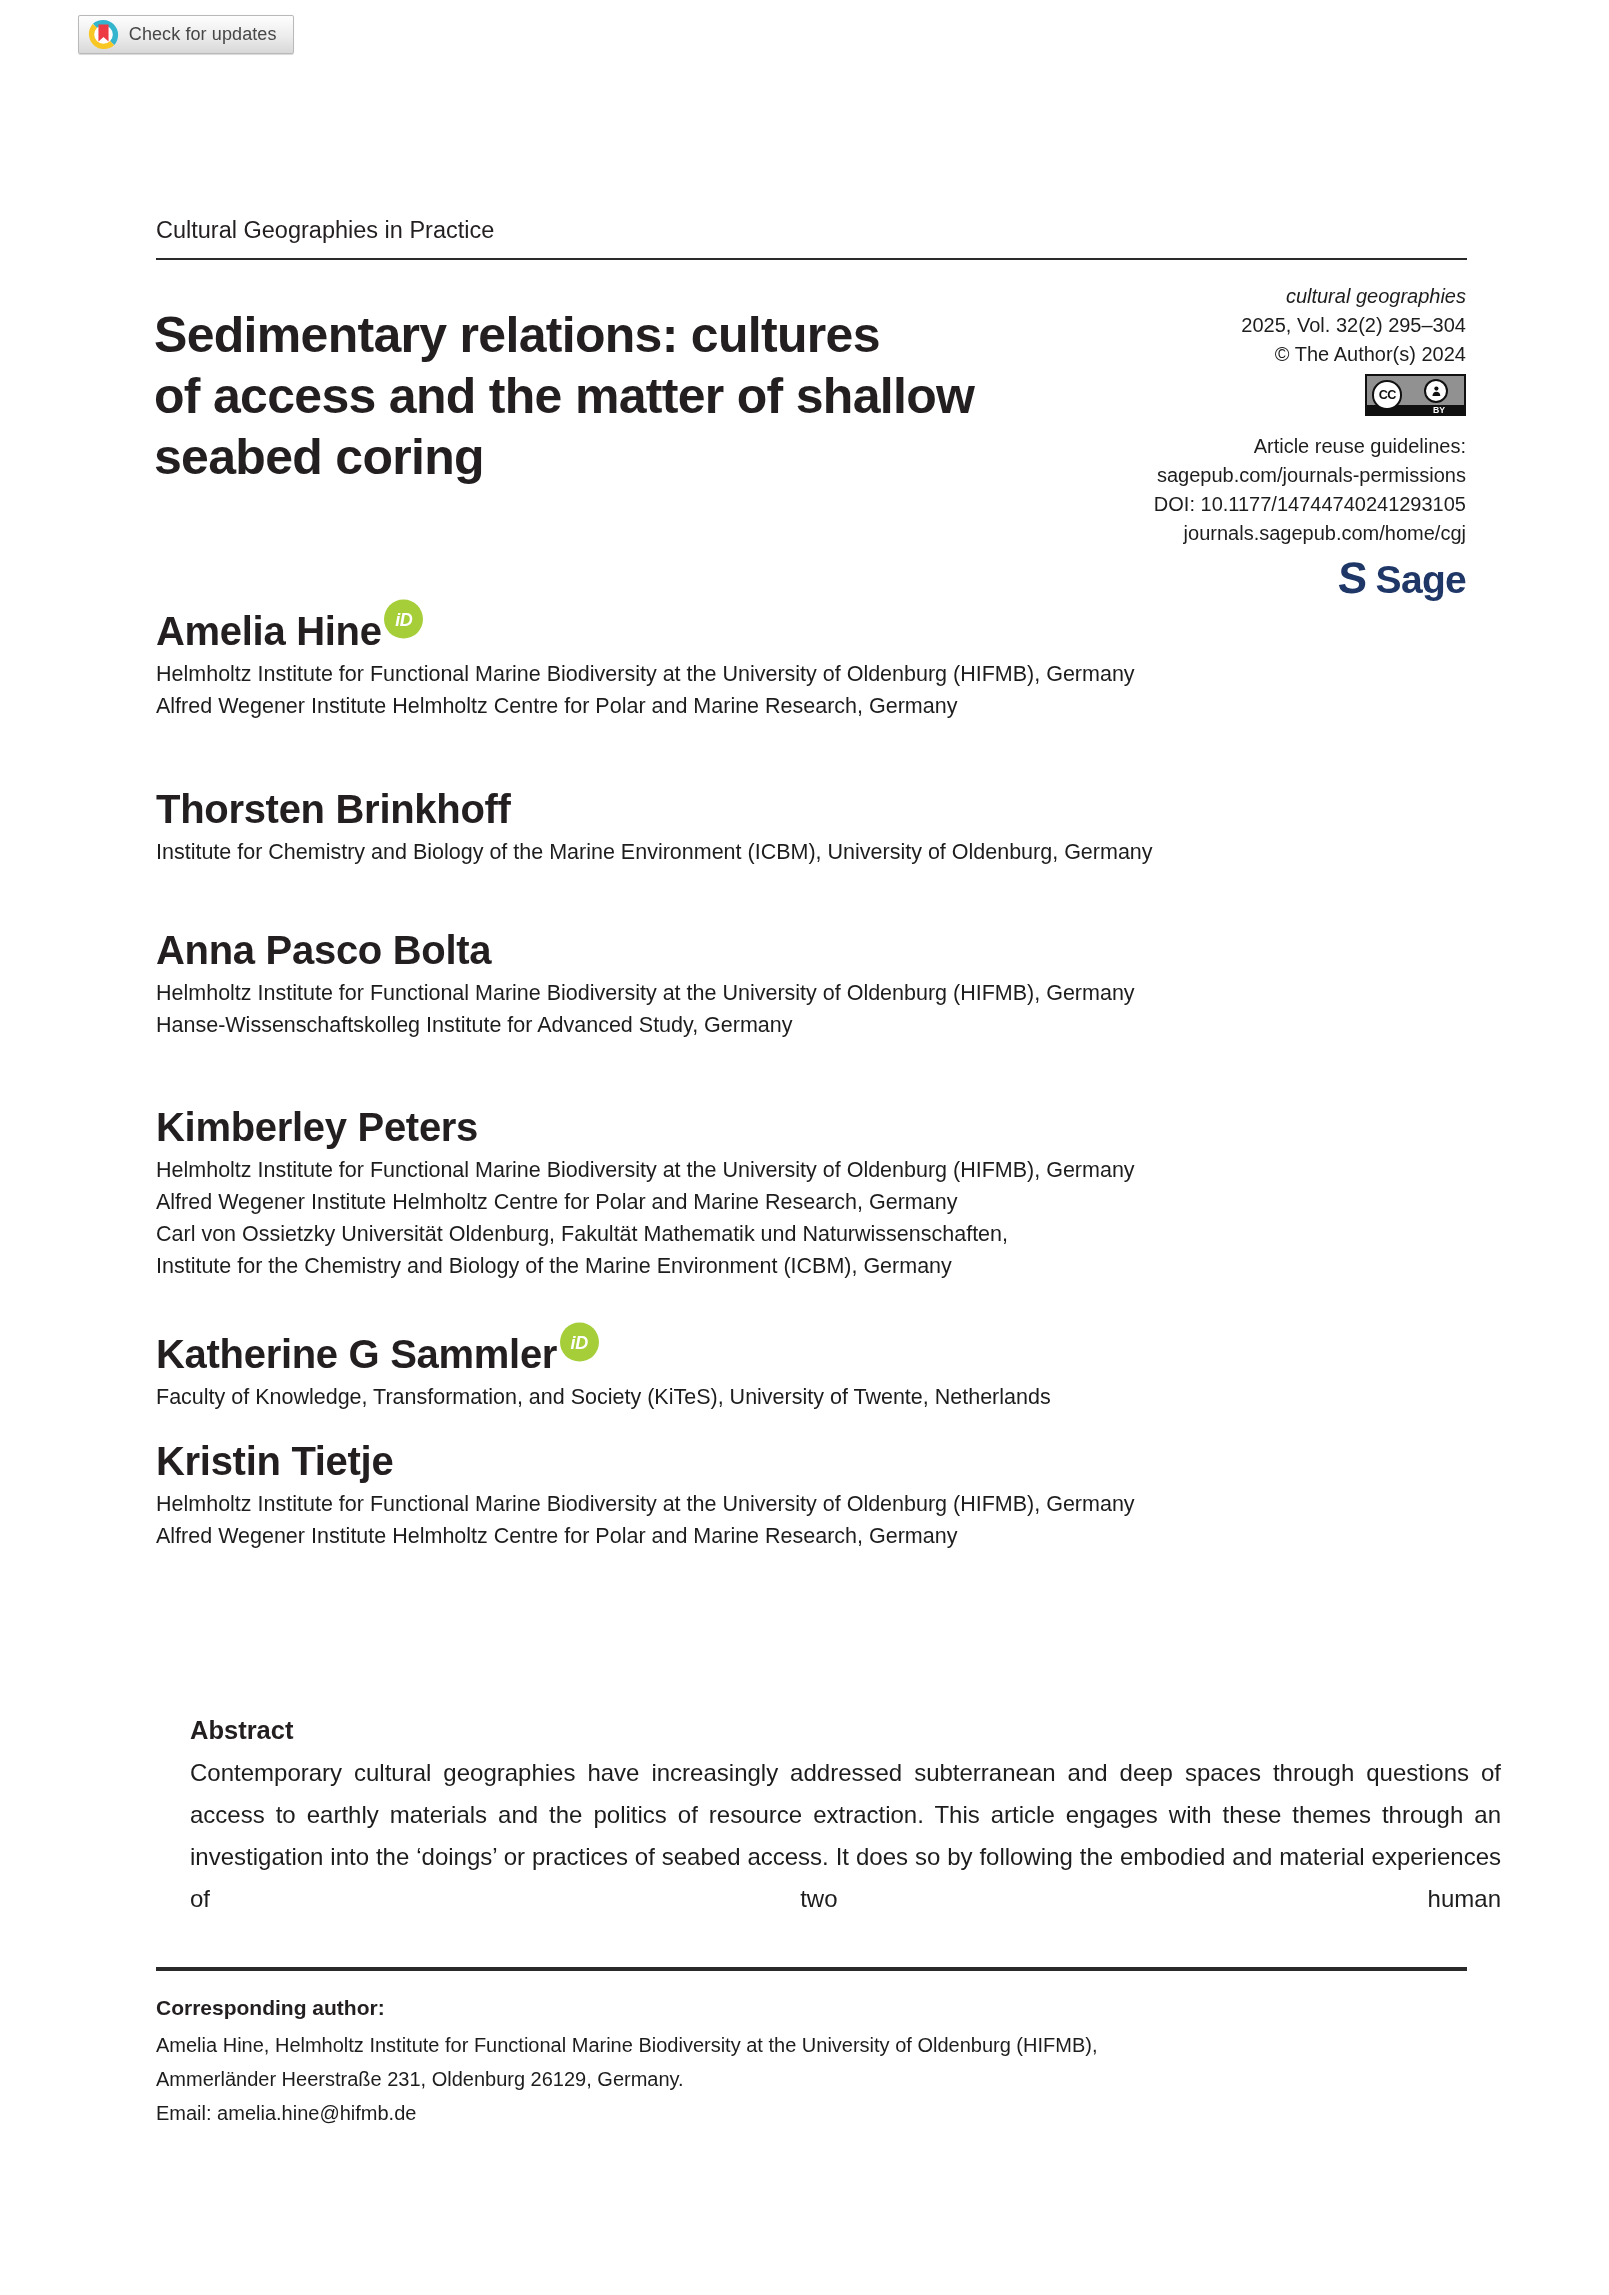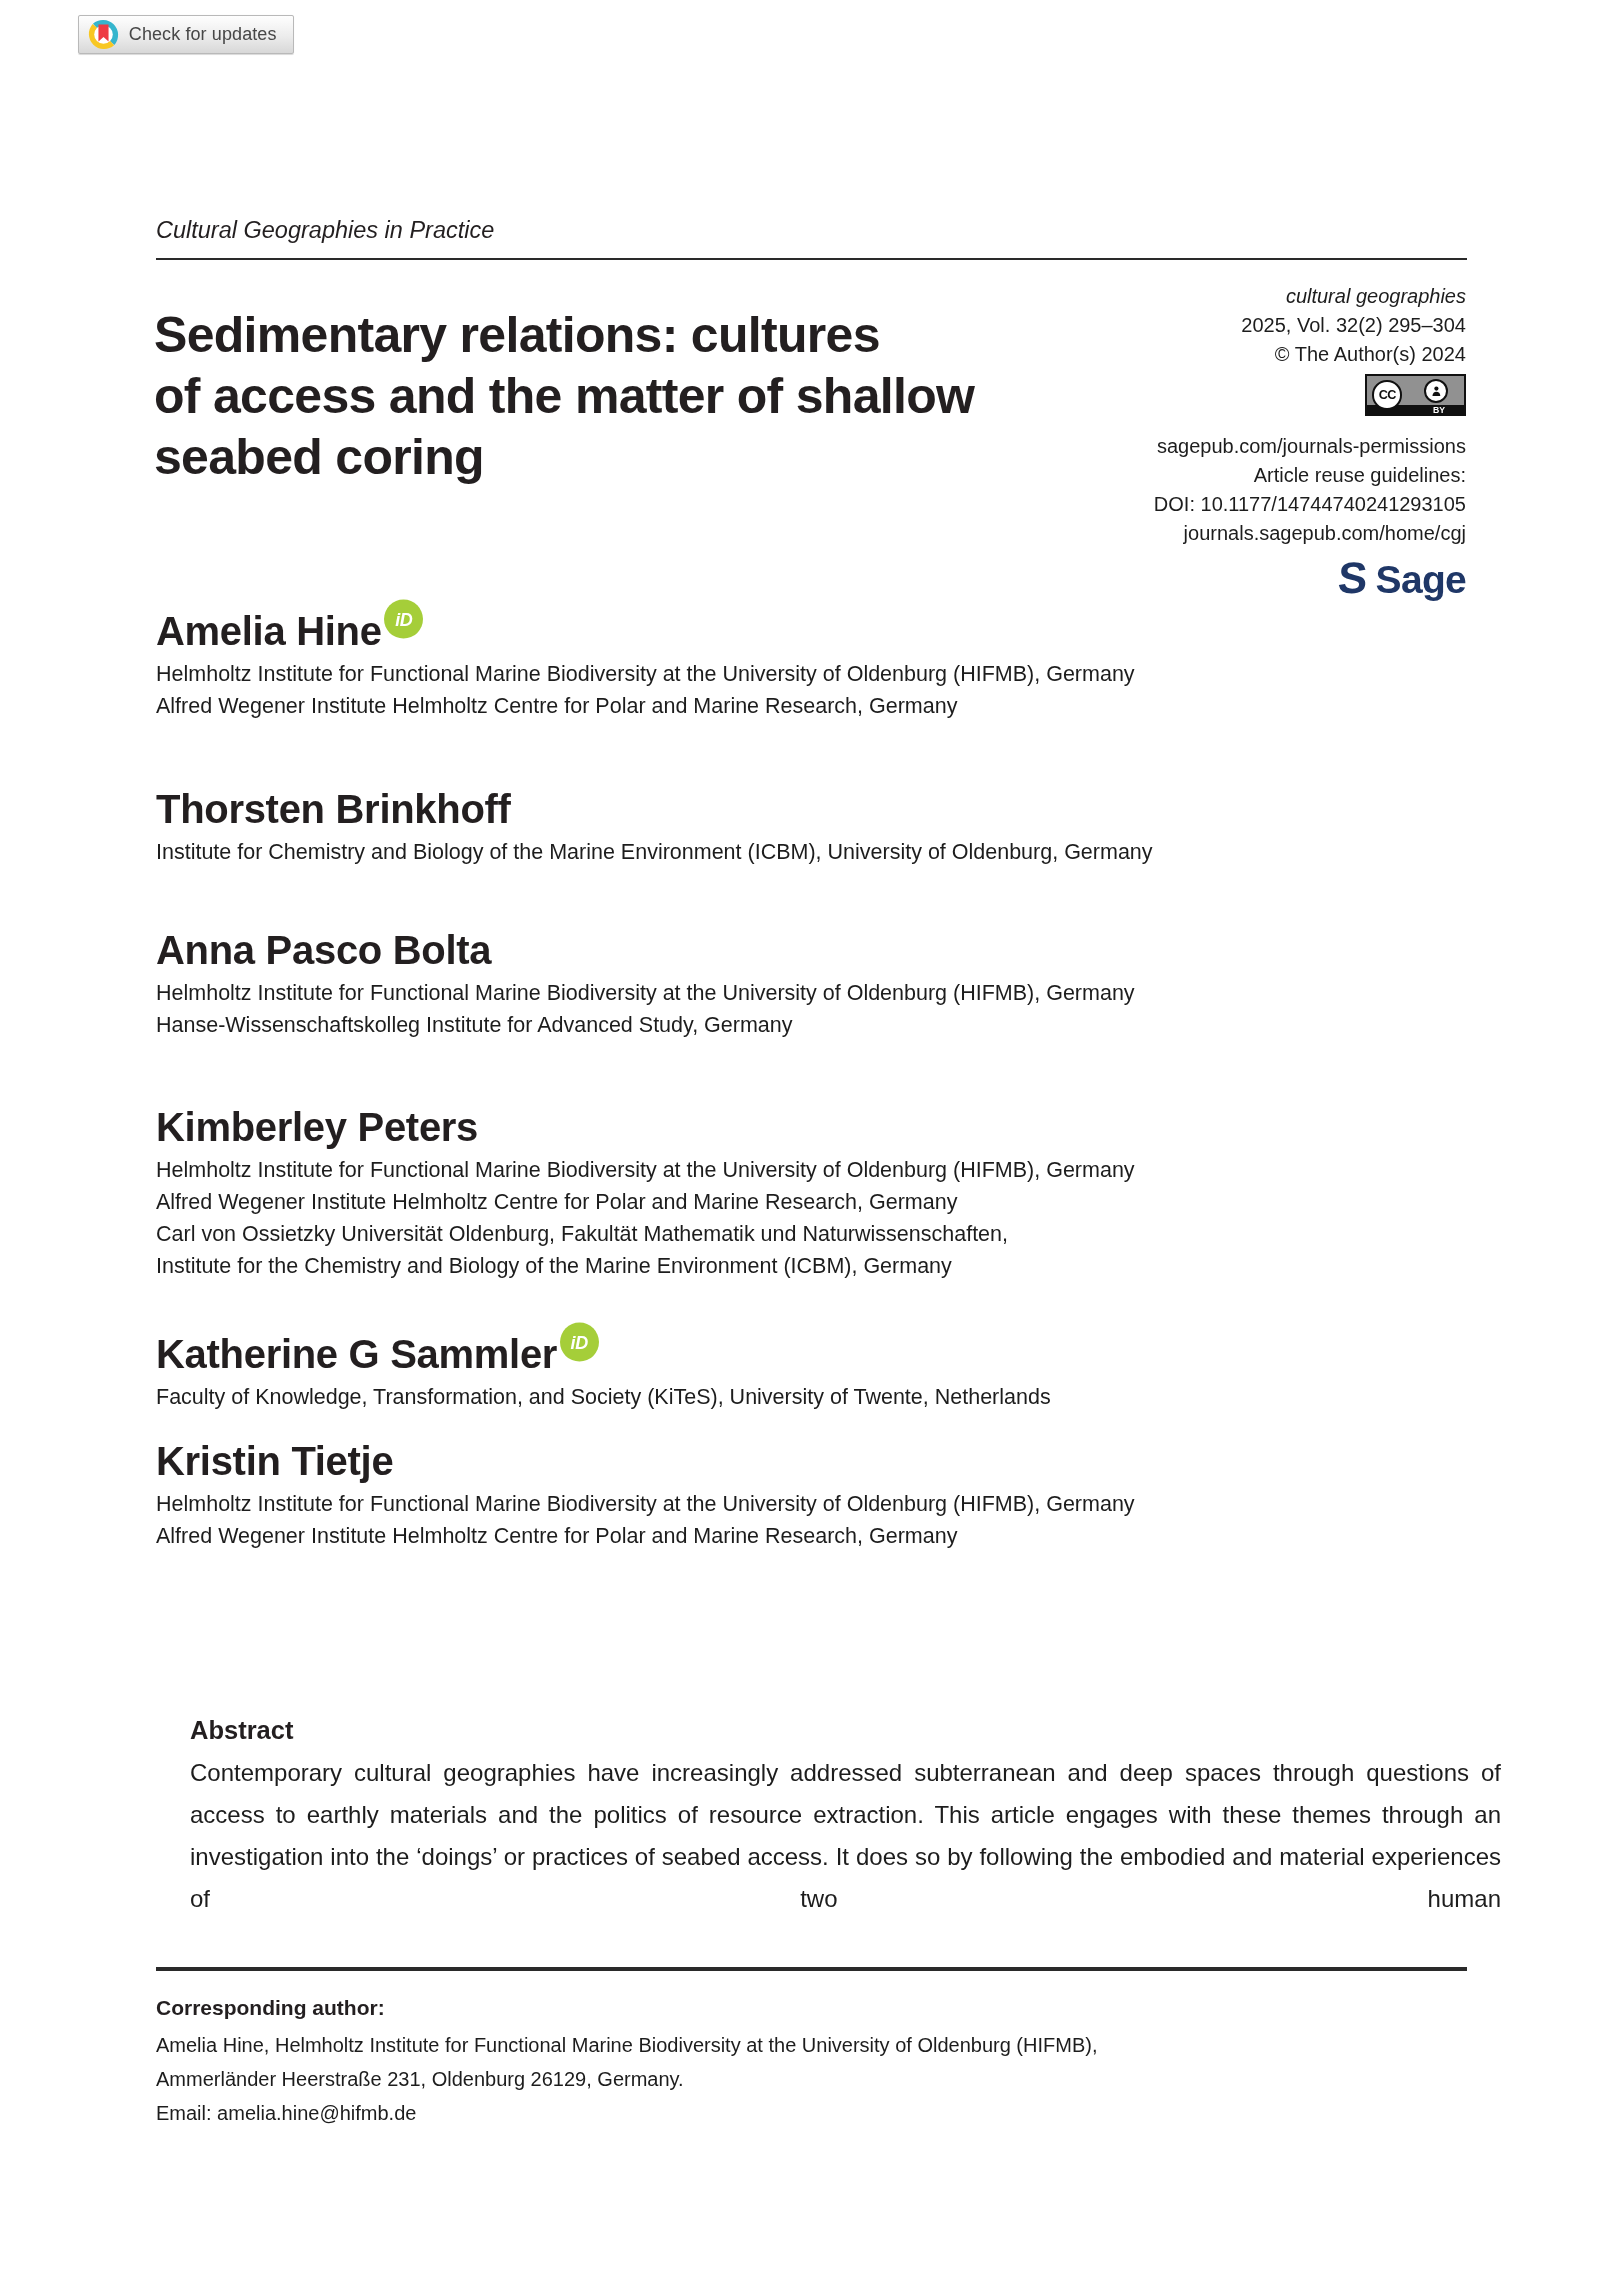--- a/index.html
+++ b/index.html
@@ -19,21 +19,21 @@
     border:1.3px solid #b9b9b9;border-radius:2px;
     box-shadow:0 0.7px 0.7px rgba(0,0,0,.15);
     display:flex;align-items:center;gap:9.4px;
     padding:0 9.4px;box-sizing:border-box;
     cursor:pointer;
   }
   .crossmark .cm-label{font-size:18px;color:#474747;letter-spacing:0.1px;}
   
   .section-head{
     position:absolute;left:156px;top:216px;
-    font-size:23.5px;font-style:italic;line-height:29.5px;color:#231f20;
+    font-size:23.5px;line-height:29.5px;color:#231f20;
   }
   .head-rule{
     position:absolute;left:156px;top:258px;width:1311px;height:2px;background:#2a2a2a;
   }
   
   .title{
     position:absolute;left:154px;top:305px;width:1073px;
     font-size:50px;font-weight:bold;line-height:61px;letter-spacing:-0.7px;color:#231f20;
   }
   
@@ -135,22 +135,22 @@
       <div class="cc-strip"></div>
       <div class="cc-circle">CC</div>
       <div class="by-circle">
         <svg width="14.8" height="14.8" viewBox="0 0 24 24">
           <circle cx="12" cy="7.4" r="3.4" fill="#101010"></circle>
           <path d="M5.6 19.5 C5.6 14.6 8.6 12.4 12 12.4 C15.4 12.4 18.4 14.6 18.4 19.5 Z" fill="#101010"></path>
         </svg>
       </div>
       <div class="by-label">BY</div>
     </div>
+    <div>Article reuse guidelines:</div>
     <div>sagepub.com/journals-permissions</div>
-    <div>Article reuse guidelines:</div>
     <div>DOI: 10.1177/14744740241293105</div>
     <div>journals.sagepub.com/home/cgj</div>
     <div class="sage-logo">
       <span class="s-glyph">S</span>
       <span class="sage-word">Sage</span>
     </div>
   </div>
 
   <div class="author a0">
     <h2><span>Amelia Hine</span><span class="orcid">iD</span></h2>

